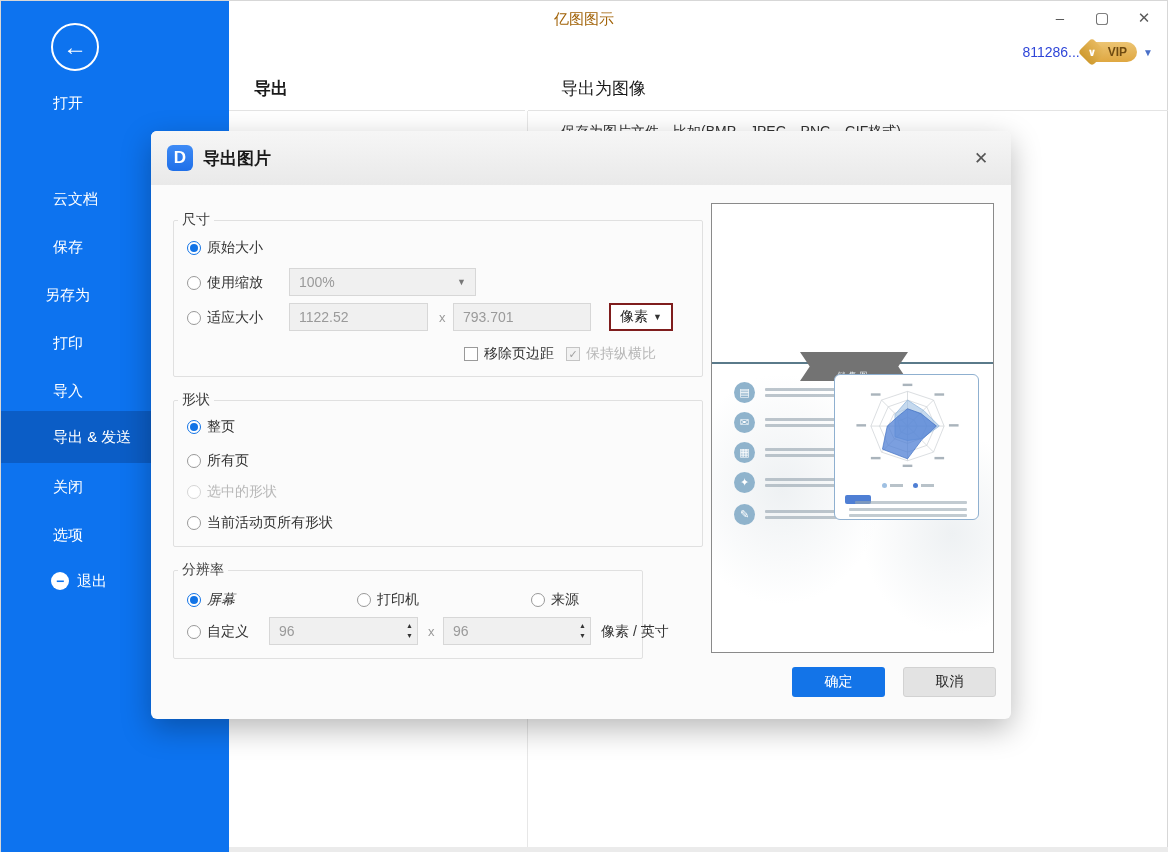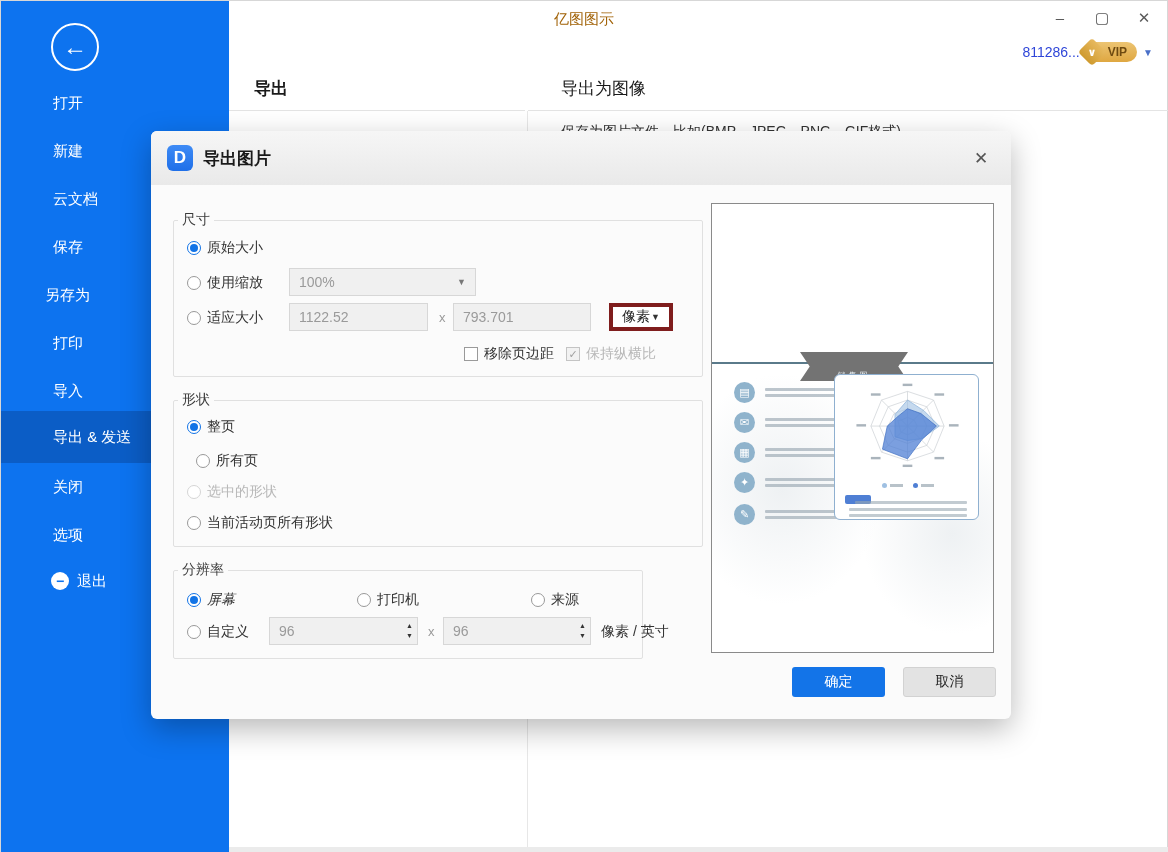--- a/index.html
+++ b/index.html
@@ -51,21 +51,21 @@
   .opt.dis { color:#b8b8b8; }
   .radio { width:14px; height:14px; border-radius:50%; background:#fff; border:1px solid #999; flex:none; }
   .radio.sel { border:1px solid #1173e6; position:relative; }
   .radio.sel::after { content:""; position:absolute; left:2px; top:2px; width:8px; height:8px; border-radius:50%; background:#1173e6; }
   .radio.dis { border-color:#d5d5d5; }
   .cbx { width:14px; height:14px; border:1px solid #9a9a9a; background:#fff; flex:none; }
   .cbx.checked-dis { background:#f2f2f2; border-color:#c4c4c4; color:#9f9f9f; font-size:11px; line-height:12px; text-align:center; }
 
   .field { position:absolute; background:#f0f0f0; border:1px solid #d7d7d7; color:#9a9a9a; font-size:14px; display:flex; align-items:center; padding:0 9px; height:28px; }
   .sel-caret { margin-left:auto; font-size:9px; color:#777; }
-  .sel-unit { background:#fff; border:4px solid #7f1d1d; color:#222; }
+  .sel-unit { background:#fff; border:2px solid #7f1d1d; color:#222; }
   .sel-unit .sel-caret { color:#333; }
   .x-sep { position:absolute; font-size:13px; color:#9a9a9a; }
   .spin { position:absolute; right:4px; top:3px; display:flex; flex-direction:column; gap:1px; }
   .spin span { font-size:7px; line-height:9px; color:#333; }
 
   .btn { position:absolute; width:93px; height:30px; border-radius:3px; font-size:14px; display:flex; align-items:center; justify-content:center; cursor:default; }
   .btn-ok { background:#1374e8; color:#fff; }
   .btn-cancel { background:#e3e3e3; color:#222; border:1px solid #d2d2d2; }
 
   
@@ -113,23 +113,20 @@
   <div class="abs v-divider"></div>
   <div class="abs bottom-strip"></div>
 
   <div class="abs" id="sidebar">
     <div class="abs back-btn">
         <span>←</span>
       </div>
     <div class="abs side-item" style="top:85px;">
         <span>打开</span>
       </div>
-    <div class="abs side-item" style="top:133px;">
-        <span>新建</span>
-      </div>
     <div class="abs side-item" style="top:181px;">
         <span>云文档</span>
       </div>
     <div class="abs side-item" style="top:229px;">
         <span>保存</span>
       </div>
     <div class="abs side-item" style="top:277px;padding-left:44px;">
         <span>另存为</span>
       </div>
     <div class="abs side-item" style="top:325px;">
@@ -201,21 +198,21 @@
       <span>保持纵横比</span>
     </div>
 
     <fieldset class="grp grp-shape">
       <legend>形状</legend>
     </fieldset>
     <div class="opt" style="left:36px; top:287px;">
       <span class="radio sel"></span>
       <span>整页</span>
     </div>
-    <div class="opt" style="left:45px; top:321px;">
+    <div class="opt" style="left:36px; top:321px;">
       <span class="radio"></span>
       <span>所有页</span>
     </div>
     <div class="opt dis" style="left:36px; top:352px;">
       <span class="radio dis"></span>
       <span>选中的形状</span>
     </div>
     <div class="opt" style="left:36px; top:383px;">
       <span class="radio"></span>
       <span>当前活动页所有形状</span>

